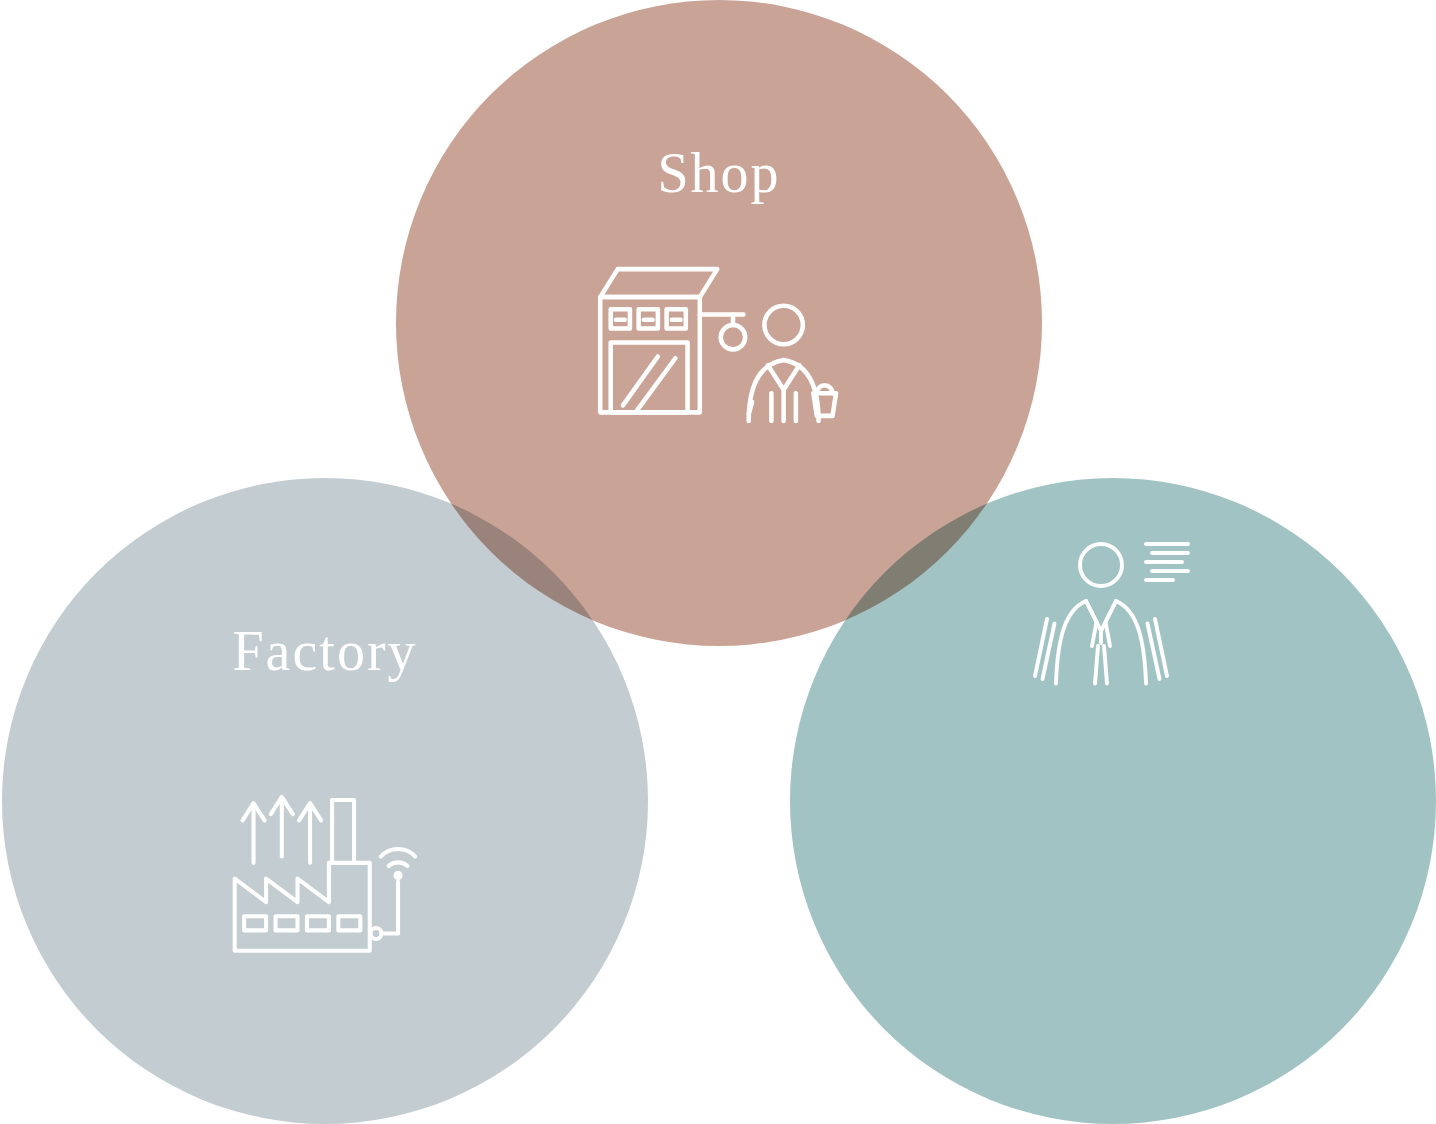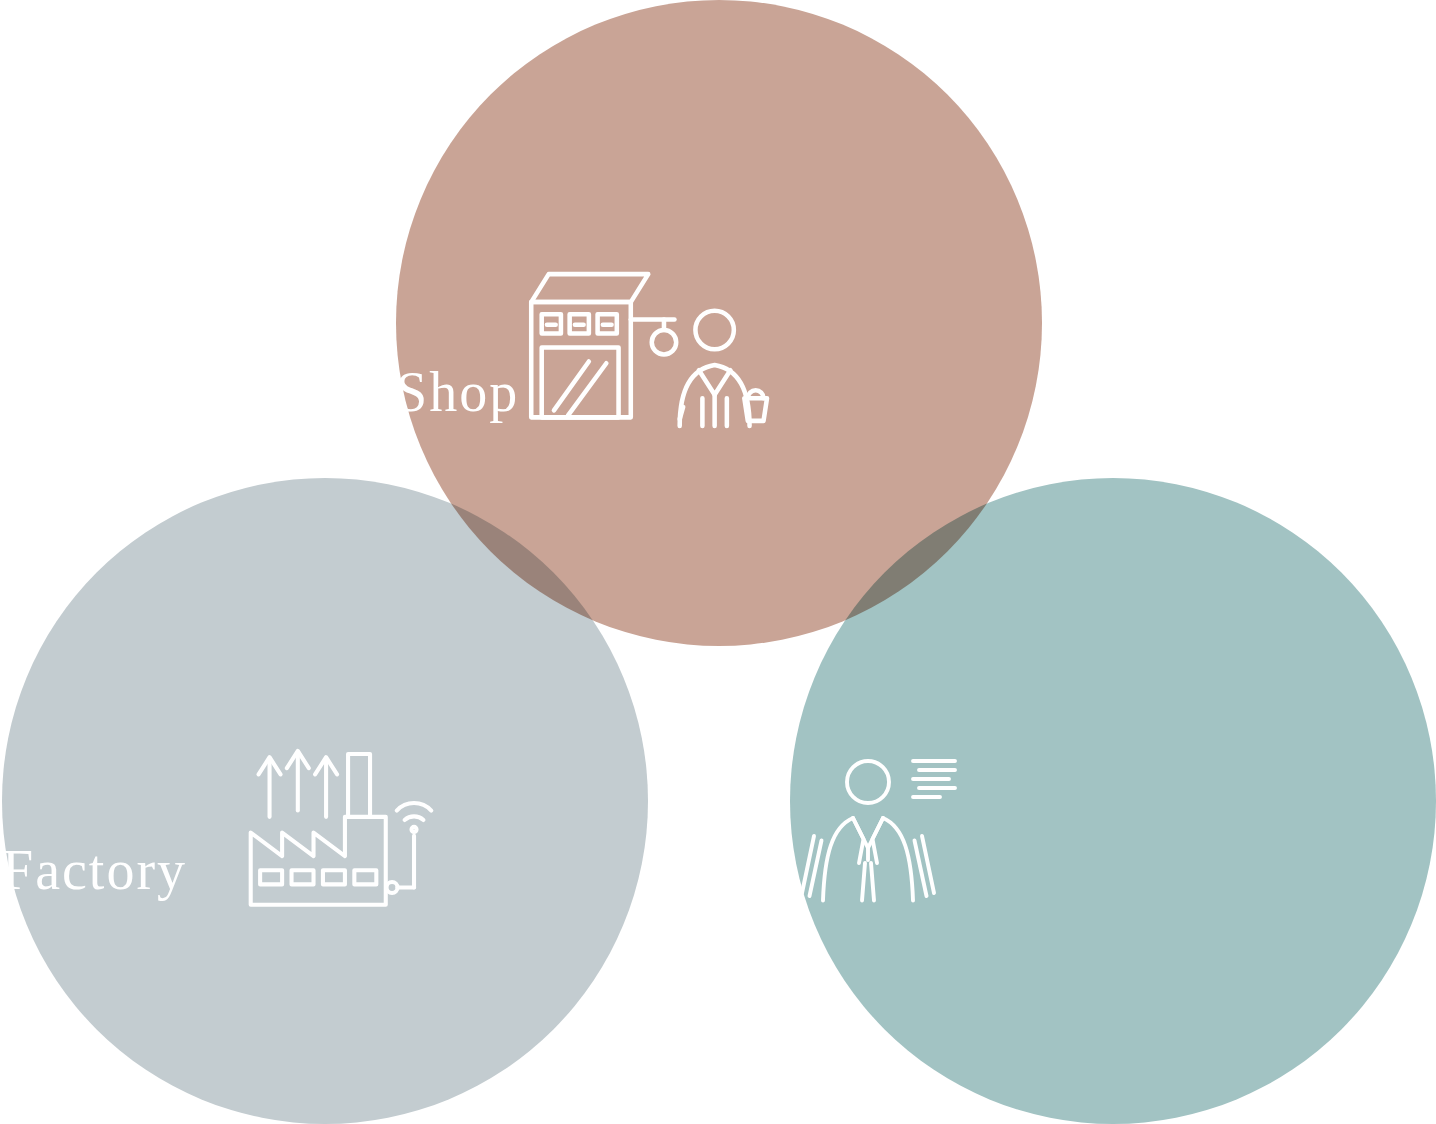--- a/index.html
+++ b/index.html
@@ -24,20 +24,21 @@
   }
   .circle-shop        { left: 396px; top: 0px; }
   .circle-factory     { left: 2px;   top: 478px; }
   .circle-orthopedist { left: 790px; top: 478px; }
 
   .content {
     position: absolute;
     width: 646px;
     height: 646px;
     display: flex;
+    flex-direction: column;
     align-items: center;
     pointer-events: none;
     z-index: 5;
   }
   .content-shop        { left: 396px; top: 0px; }
   .content-factory     { left: 2px;   top: 478px; gap: 48px; }
   .content-orthopedist { left: 790px; top: 478px; }
 
   .circle-label {
     margin-top: 140px;

